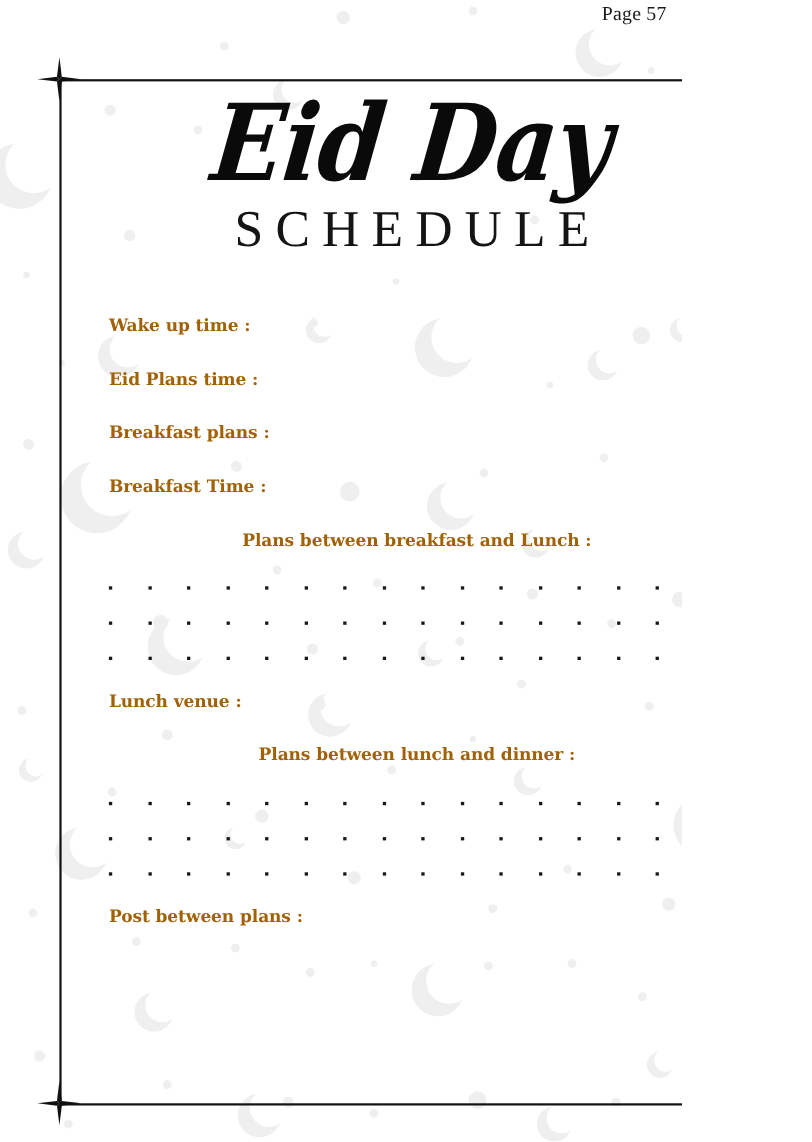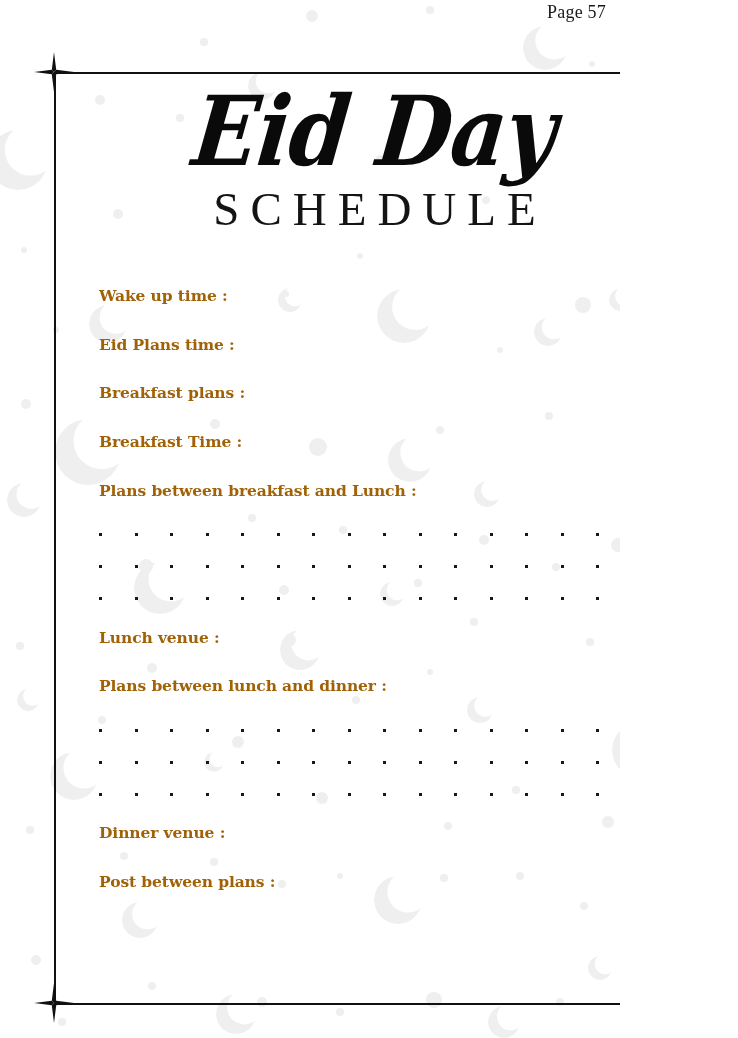--- a/index.html
+++ b/index.html
@@ -119,21 +119,21 @@
   .field-label {
     font-family: "DejaVu Serif", "Liberation Serif", serif;
     font-weight: 700;
     font-size: 15.5px;
     color: #a16207;
     letter-spacing: -0.1px;
     white-space: nowrap;
     height: 48.7px;
     line-height: 20px;
   }
-  .field-label.pre-grid { height: 38px; }
+  .field-label.pre-grid { height: 38px; text-align: center; }
 
   
   .dot-grid {
     width: 540px;
     height: 96px;
     position: relative;
   }
   .dot-row {
     display: flex;
     justify-content: space-between;
@@ -546,17 +546,16 @@
           <span class="dot"></span>
           <span class="dot"></span>
           <span class="dot"></span>
           <span class="dot"></span>
           <span class="dot"></span>
           <span class="dot"></span>
           <span class="dot"></span>
         </div>
       </div>
       <div class="grid-spacer"></div>
-      <div class="field-label">Dinner venue :</div>
       <div class="field-label">Post between plans :</div>
     </div>
 
 </div>
 
 </body></html>

